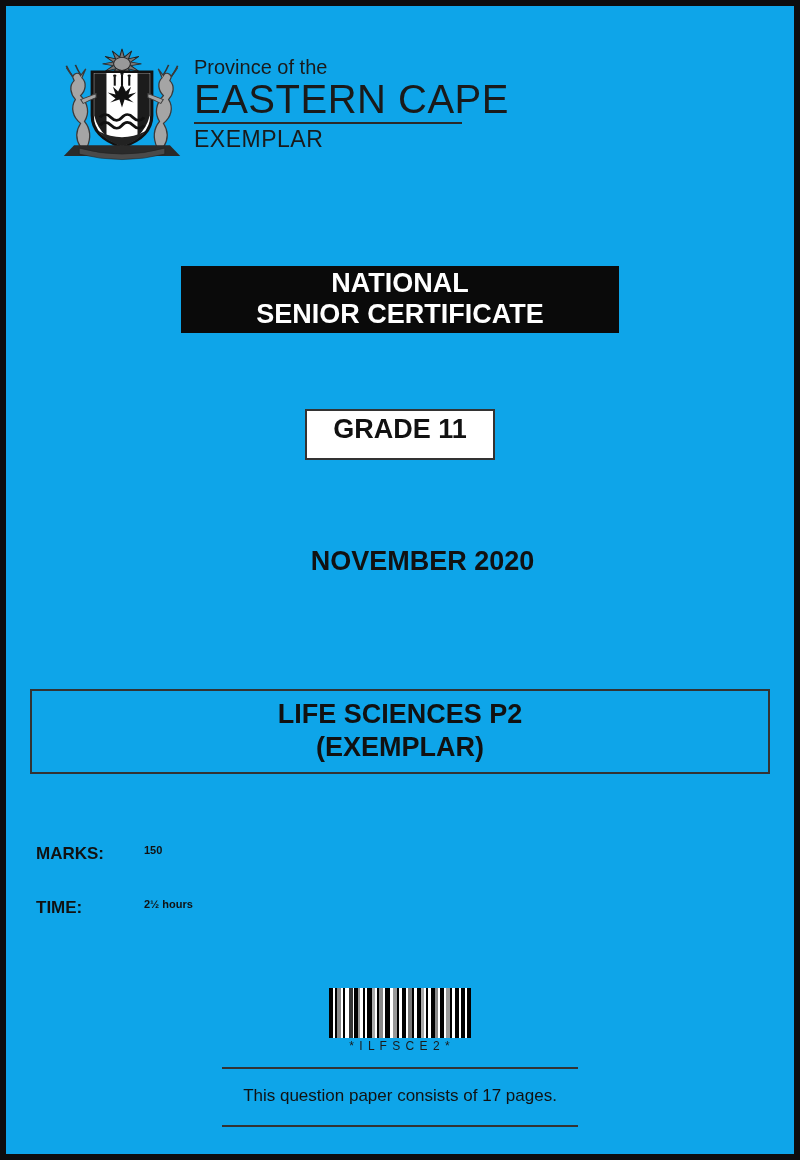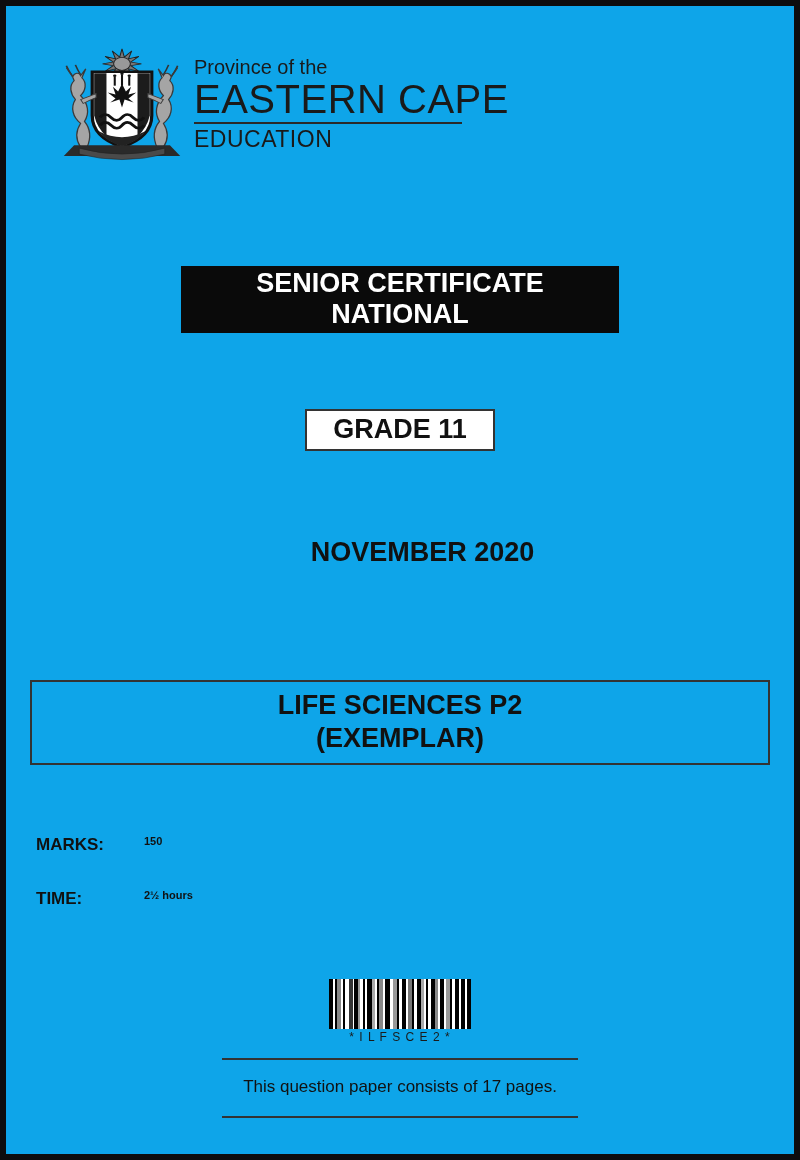--- a/index.html
+++ b/index.html
@@ -39,21 +39,21 @@
     text-align: center; font-weight: bold;
     font-size: 27px; line-height: 31px;
     padding: 2px 0 3px;
   }
 
   
   .grade-wrap { text-align: center; margin-top: 76px; }
   .grade-box {
     display: inline-block; border: 2px solid #333;
     font-weight: bold; font-size: 27px;
-    padding: 3px 26px 4px; background: #fff;
+    padding: 3px 26px 13px; background: #fff;
   }
 
   
   .date { text-align: center; font-weight: bold; font-size: 27px; margin-top: 86px; padding-left: 45px; }
 
   
   .subject-box {
     margin: 112px 24px 0;
     border: 2px solid #333;
     text-align: center; font-weight: bold;
@@ -136,27 +136,27 @@
         <path d="M33,56 Q41,52 45,50 L45,54 Q39,57 35,60 Z" fill="#a5a5a5" stroke="#3a3a3a" stroke-width="0.8"></path>
       </g>
 
       <polygon points="28,102 102,102 110,113 20,113" fill="#2a2a2a"></polygon>
       <path d="M32,105 Q65,117 98,105 L98,111 Q65,122 32,111 Z" fill="#4a4a4a" stroke="#222" stroke-width="0.5"></path>
     </svg>
     <div class="logo-text">
       <div class="logo-line1">Province of the</div>
       <div class="logo-line2">EASTERN CAPE</div>
       <div class="logo-rule"></div>
-      <div class="logo-line3">EDUCATION</div>
+      <div class="logo-line3">EXEMPLAR</div>
     </div>
   </div>
 
   <div class="banner">
+    <div>NATIONAL</div>
     <div>SENIOR CERTIFICATE</div>
-    <div>NATIONAL</div>
   </div>
 
   <div class="grade-wrap">
     <span class="grade-box">GRADE 11</span>
   </div>
 
   <div class="date">NOVEMBER 2020</div>
 
   <div class="subject-box">
     <div>LIFE SCIENCES P2</div>

